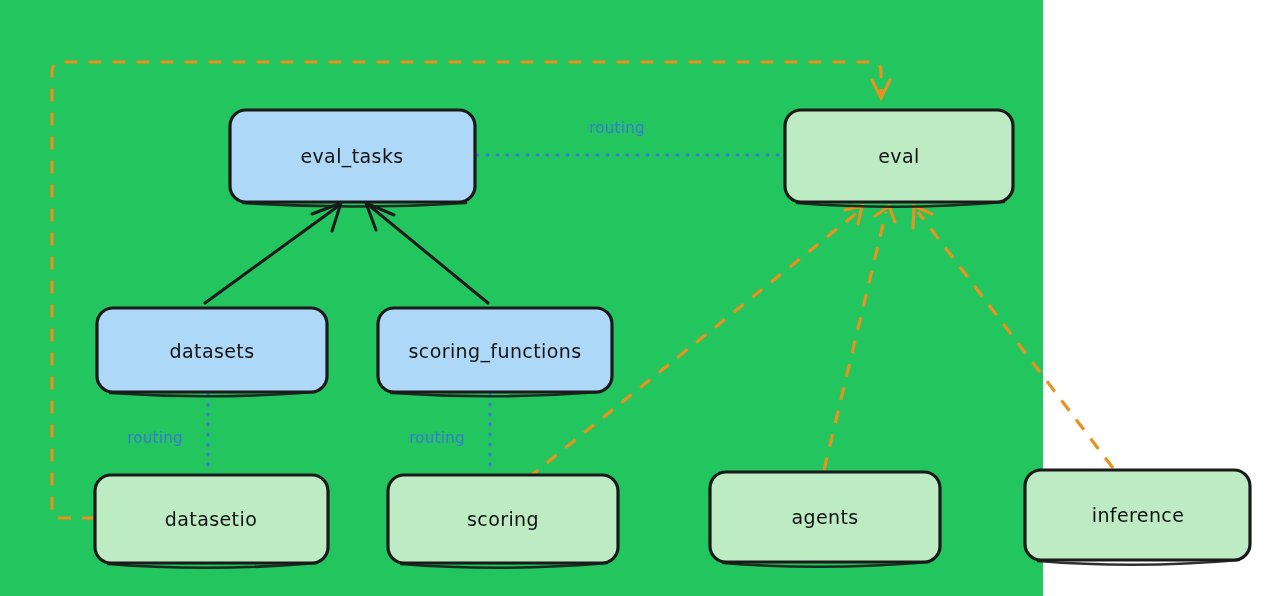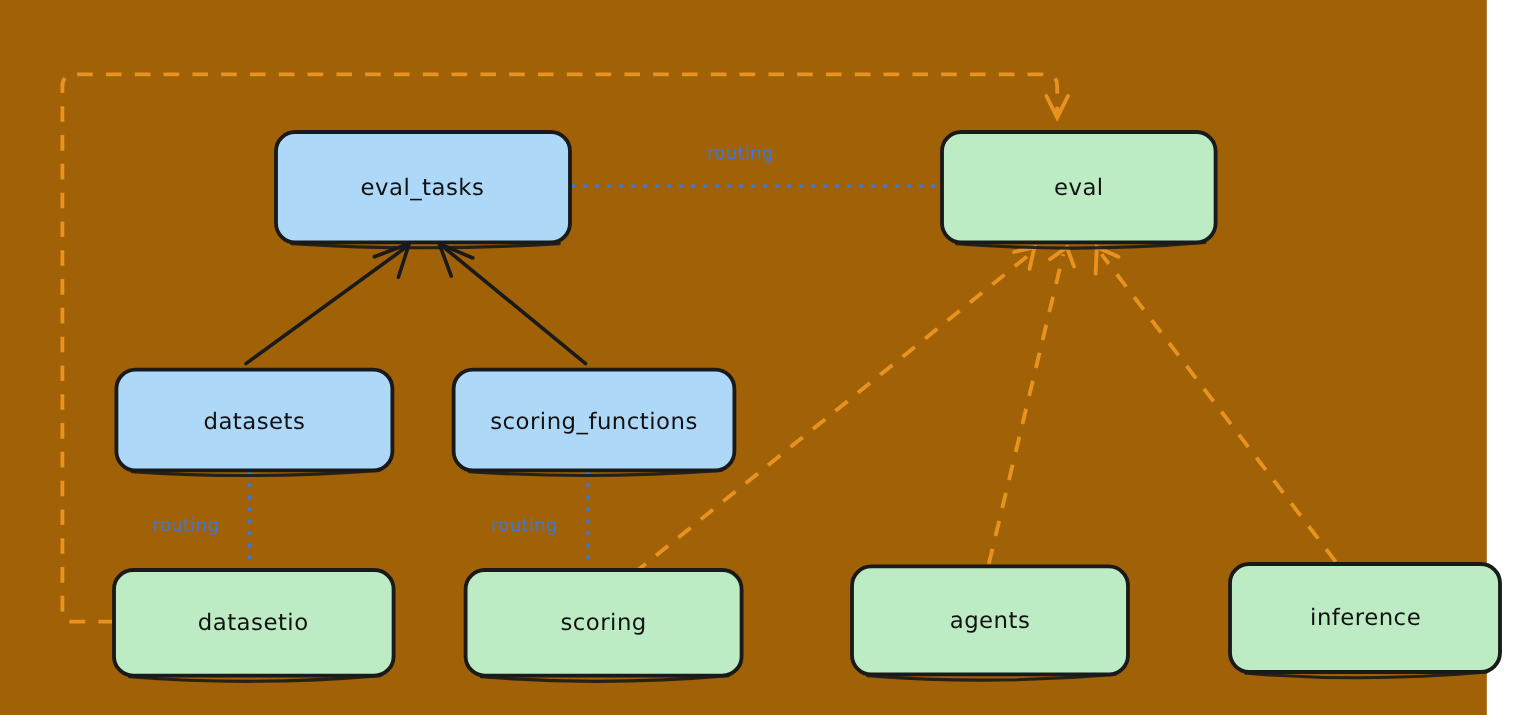--- a/index.html
+++ b/index.html
@@ -9,23 +9,23 @@
     background: #ffffff;
   }
   body {
     width: 1280px;
     height: 596px;
     font-family: "DejaVu Sans", sans-serif;
     overflow: hidden;
   }
   #diagram-root {
     position: relative;
-    width: 1239px;
+    width: 1043px;
     height: 596px;
-    background: #a16207;
+    background: #22c55e;
   }
   #diagram-svg {
     position: absolute;
     top: 0;
     left: 0;
     width: 1280px;
     height: 596px;
   }
   .node-label {
     font-family: "DejaVu Sans", sans-serif;

